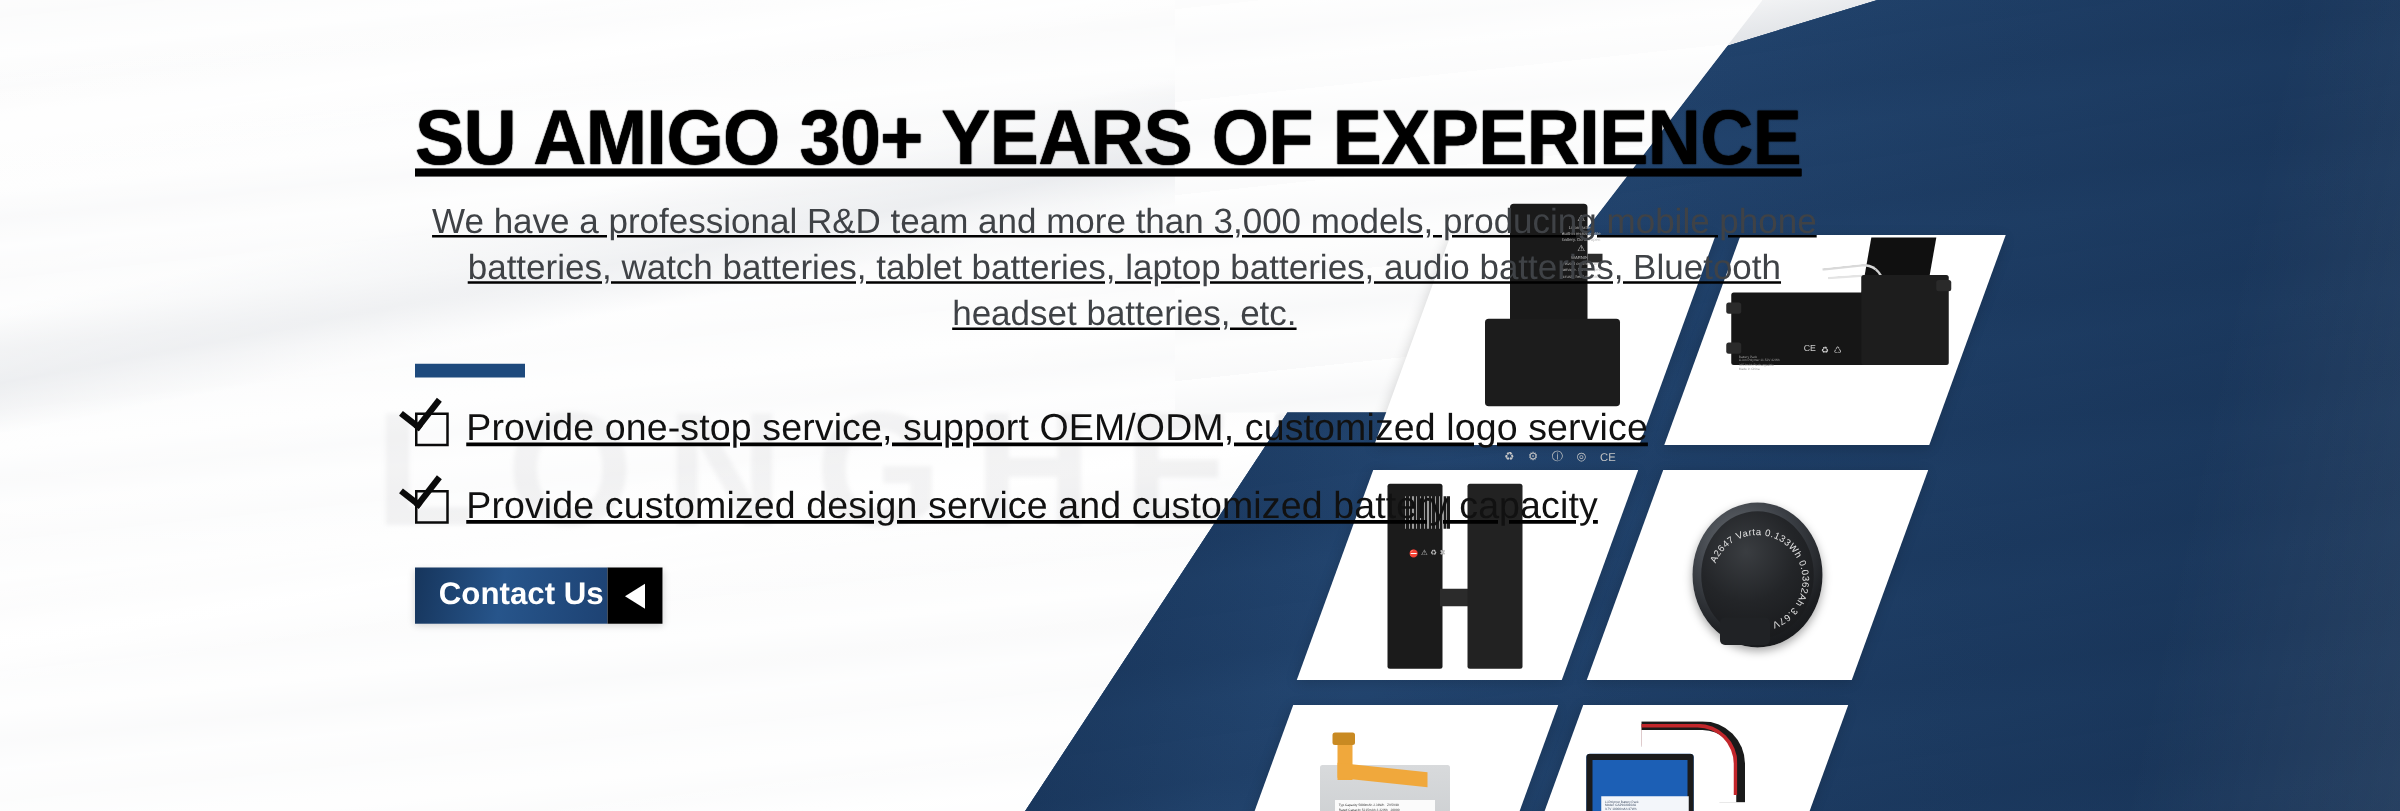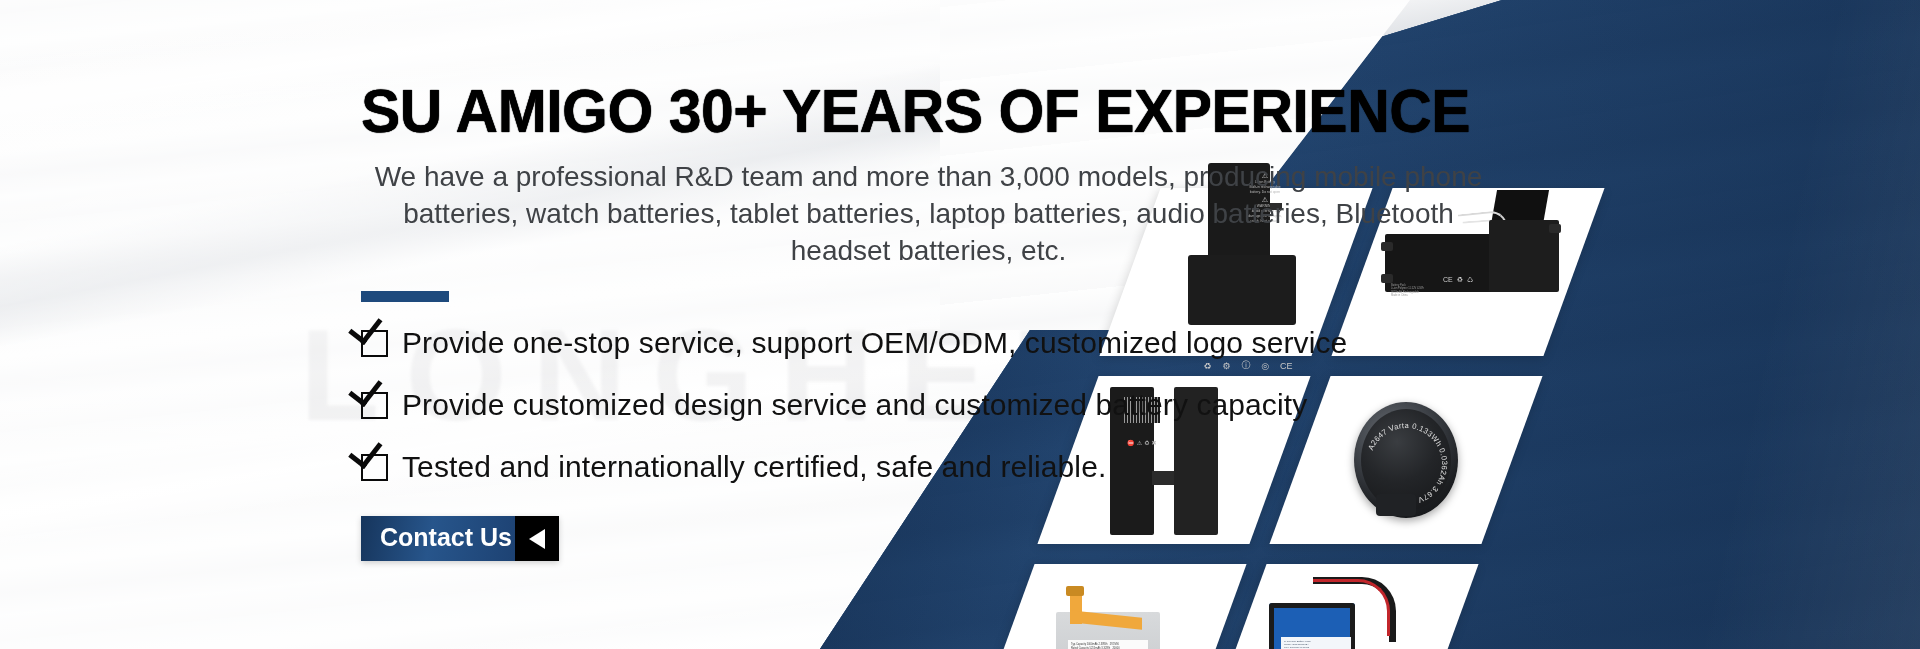--- a/index.html
+++ b/index.html
@@ -156,21 +156,21 @@
   
   .pack{width:150px;height:146px;position:relative;transform:translate(-2px,2px);}
   .pack .body{position:absolute;left:4px;top:26px;width:86px;height:118px;background:#1c5fb5;border-radius:3px;
      box-shadow:inset 0 0 0 5px #1b1b1b;}
   .pack .lab{position:absolute;left:12px;top:34px;width:70px;height:102px;background:#f3f6fa;}
   .pack .lt{position:absolute;left:3px;top:3px;width:64px;color:#415066;font-size:2.5px;line-height:3.2px;}
   .pack .wA{position:absolute;left:48px;top:0;width:76px;height:58px;border-top:7px solid #1a1a1a;border-right:7px solid #1a1a1a;border-radius:0 34px 0 0;}
   .pack .wB{position:absolute;left:48px;top:2px;width:74px;height:54px;border-top:3px solid #c2262b;border-right:3px solid #c2262b;border-radius:0 32px 0 0;}
 
   
-  .content{position:absolute;left:361px;top:78px;width:1120px;}
+  .content{position:absolute;left:332px;top:78px;width:1120px;text-decoration:underline;}
   .headline{
     margin:0;
     font-family:"Liberation Sans","DejaVu Sans",sans-serif;
     font-weight:700;font-size:62px;line-height:66px;
     letter-spacing:-0.5px;color:#000;
     transform:scaleX(.95);transform-origin:left center;
     text-shadow:0 0 1px #000,0 0 1px #000;
     white-space:nowrap;
   }
   .subcopy{
@@ -355,24 +355,20 @@
 
     <ul class="bullets">
       <li class="bullet">
         <span class="cbox"></span>
         <span class="btext">Provide one-stop service, support OEM/ODM, customized logo service</span>
       </li>
       <li class="bullet">
         <span class="cbox"></span>
         <span class="btext">Provide customized design service and customized battery capacity</span>
       </li>
-      <li class="bullet">
-        <span class="cbox"></span>
-        <span class="btext">Tested and internationally certified, safe and reliable.</span>
-      </li>
     </ul>
 
     <div class="cta-wrap">
       <button class="cta">Contact Us</button>
       <span class="cta-arrow">
         <svg width="22" height="24" viewBox="0 0 22 24" aria-hidden="true">
           <polygon points="19,2 19,22 3,12" fill="#ffffff"></polygon>
         </svg>
       </span>
     </div>

